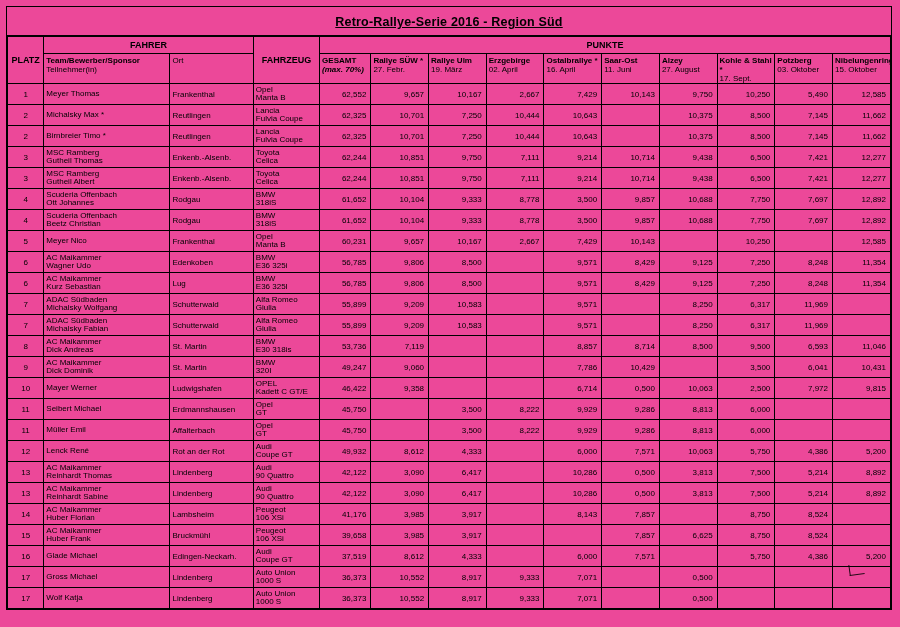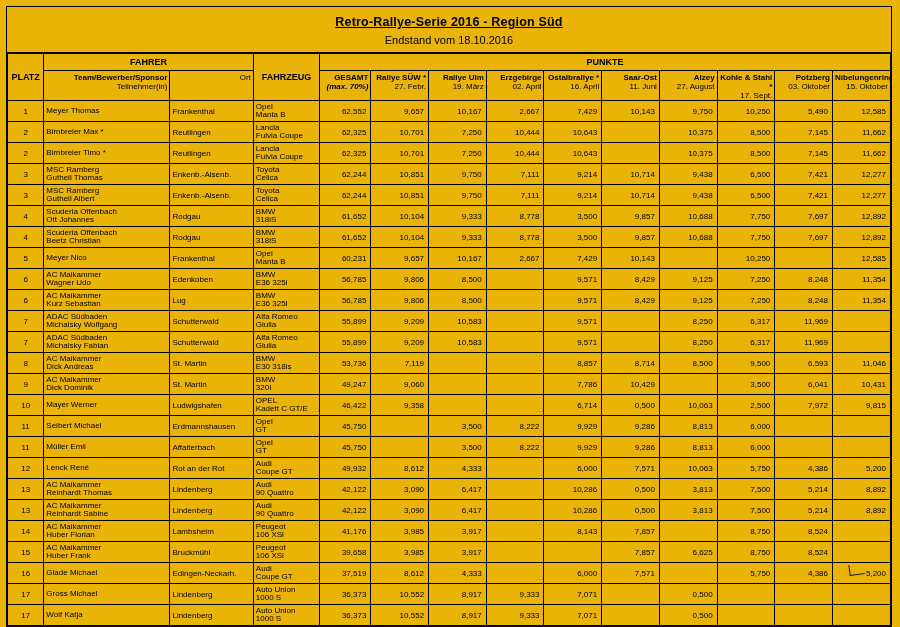--- a/index.html
+++ b/index.html
@@ -1,26 +1,26 @@
 <!DOCTYPE html>
 <html><head>
 <meta charset="utf-8">
 <style>
   html,body{margin:0;padding:0;background:#fff;}
   body{font-family:"Liberation Sans", sans-serif;color:#000;}
-  #page{width:900px;height:627px;position:relative;box-sizing:border-box;padding:6px 6px 0 6px;background:#eab308;}
+  #page{width:900px;height:627px;position:relative;box-sizing:border-box;padding:6px 6px 0 6px;background:#ec4899;}
   .outer{border:1px solid #000;width:886px;box-sizing:border-box;}
   .titlebar{text-align:center;padding:8px 0 6px 0;border-bottom:1px solid #000;}
   .title{font-size:12.5px;font-weight:bold;text-decoration:underline;letter-spacing:.2px;}
   .subtitle{font-size:11px;margin-top:5px;}
   table{border-collapse:collapse;width:100%;table-layout:fixed;}
   td,th{border:1px solid #000;font-size:8px;padding:0 2px;vertical-align:middle;overflow:hidden;}
   thead th{font-weight:bold;text-align:left;}
   .hrow1 th{height:16px;text-align:center;font-size:9px;}
-  .hrow2 th{height:22px;font-size:8px;vertical-align:top;padding-top:2px;text-align:right;}
+  .hrow2 th{height:22px;font-size:8px;vertical-align:top;padding-top:2px;}
   .hrow2 th .l1{display:block;font-weight:bold;}
   .hrow2 th .l2{display:block;font-weight:normal;font-style:normal;}
   .hrow2 th.plain .l1{font-style:normal;font-weight:bold;}
   .c-platz{width:34px;text-align:center;}
   .c-team{width:118px;}
   .c-ort{width:78px;}
   .c-fz{width:62px;}
   .c-ges{width:48px;text-align:right;}
   .c-p{width:54px;text-align:right;}
   tbody td{height:20px;}
@@ -32,21 +32,20 @@
   .sig{position:absolute;right:36px;bottom:52px;width:14px;height:10px;border-left:1px solid #000;border-bottom:1px solid #000;transform:rotate(-8deg);opacity:.85;}
 </style>
 </head>
 <body>
 
 <div id="page">
   <div class="outer">
 
     <div class="titlebar">
       <div class="title">Retro-Rallye-Serie 2016 - Region Süd</div>
-      <div class="subtitle">Endstand vom 18.10.2016</div>
     </div>
 
     <table>
       <colgroup>
         <col class="c-platz">
           <col class="c-team">
           <col class="c-ort">
           <col class="c-fz">
           <col class="c-ges">
         <col class="c-p">
@@ -134,21 +133,21 @@
             <td class="num">7,429</td>
             <td class="num">10,143</td>
             <td class="num">9,750</td>
             <td class="num">10,250</td>
             <td class="num">5,490</td>
             <td class="num">12,585</td>
           </tr>
           <tr>
             <td class="ctr">2</td>
             <td class="two">
-              <span>Birnbreier Max *</span>
+              <span>Michalsky Max *</span>
             </td>
             <td>Reutlingen</td>
             <td class="two">
               <span>Lancia</span>
               <span>Fulvia Coupe</span>
             </td>
             <td class="num ges">62,325</td>
             <td class="num">10,701</td>
             <td class="num">7,250</td>
             <td class="num">10,444</td>

